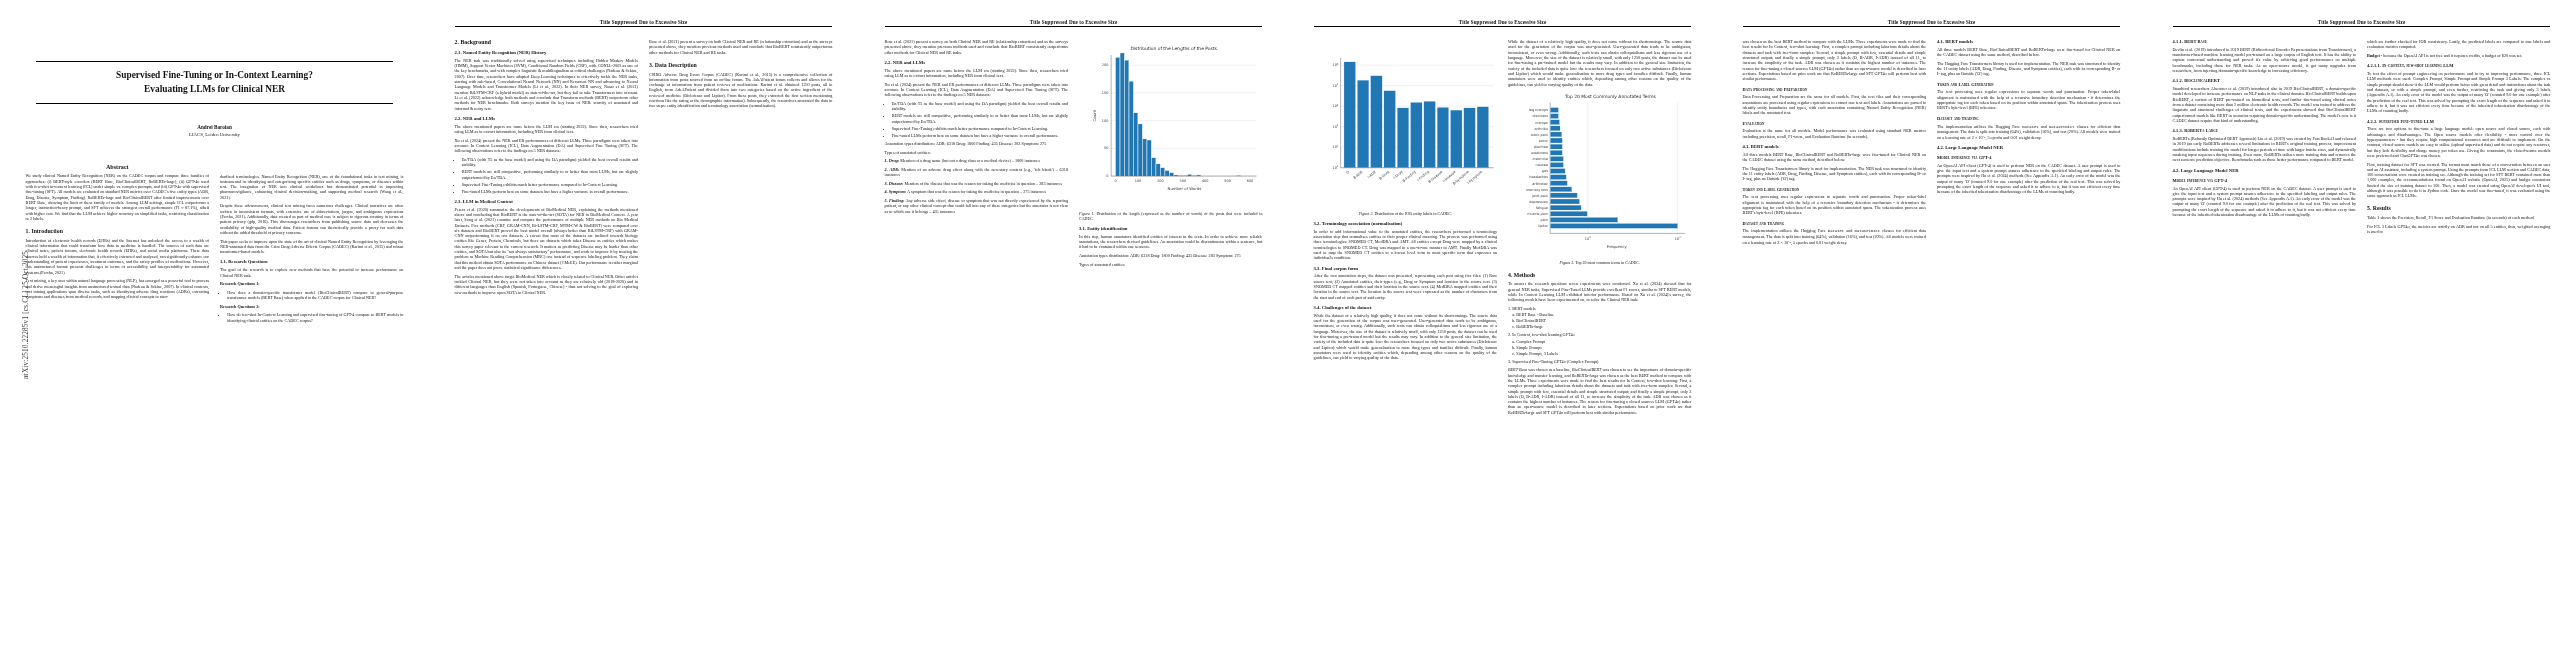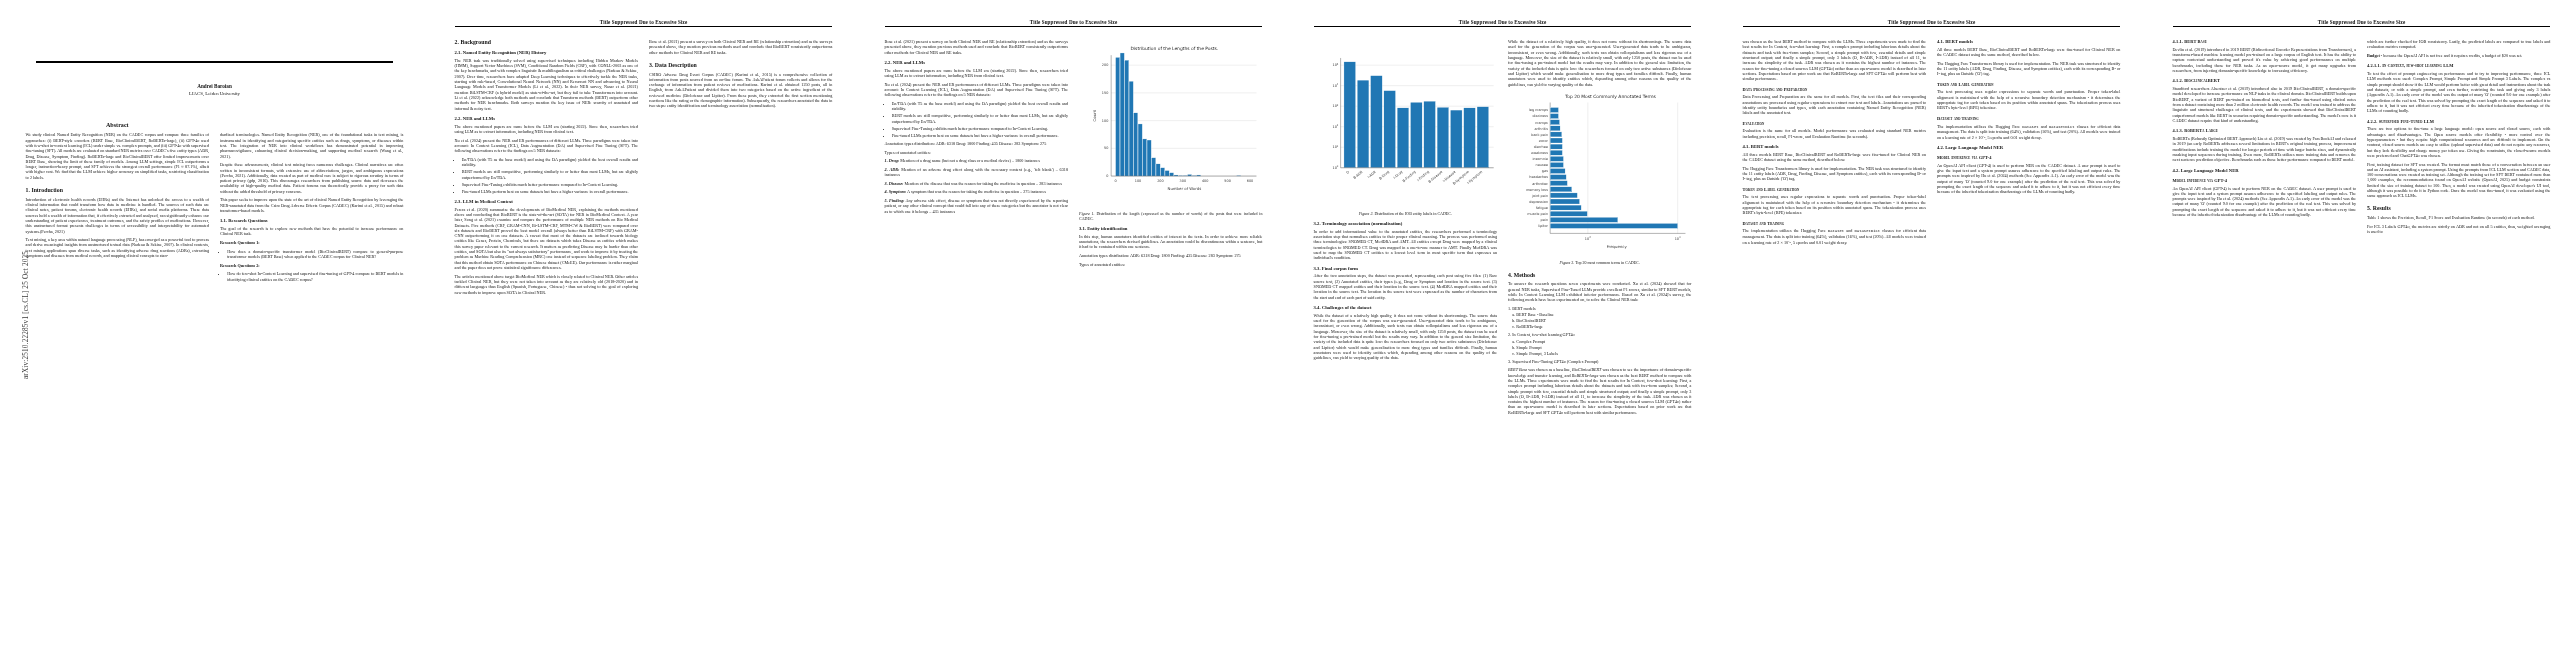--- a/index.html
+++ b/index.html
@@ -63,20 +63,24 @@
 </head>
 <body>
 
 <div class="sheet">
 
   <div class="page p1">
     <div class="arxiv">arXiv:2510.22285v1  [cs.CL]  25 Oct 2025</div>
 
     <div class="titlebox">
       <div class="bar"></div>
+      <div class="ttl">
+        <div>Supervised Fine-Tuning or In-Context Learning?</div>
+        <div>Evaluating LLMs for Clinical NER</div>
+      </div>
       <div class="bar"></div>
       <div class="authors">Andrei Baroian</div>
       <div class="affil">LIACS, Leiden University</div>
     </div>
 
     <div class="cols" style="margin-top:16.7px">
       <div class="col">
         <div class="abshd">Abstract</div>
         <p class="b">We study clinical Named Entity Recognition (NER) on the CADEC corpus and compare three families of approaches: (i) BERT-style encoders (BERT Base, BioClinicalBERT, RoBERTa-large), (ii) GPT-4o used with few-shot in-context learning (ICL) under simple vs. complex prompts, and (iii) GPT-4o with supervised fine-tuning (SFT). All models are evaluated on standard NER metrics over CADEC's five entity types (ADR, Drug, Disease, Symptom, Finding). RoBERTa-large and BioClinicalBERT offer limited improvements over BERT Base, showing the limit of these family of models. Among LLM settings, simple ICL outperforms a longer, instruction-heavy prompt, and SFT achieves the strongest overall performance (F1 ≈ 87.1%), albeit with higher cost. We find that the LLM achieve higher accuracy on simplified tasks, restricting classification to 2 labels.</p>
         <h2 class="sec">1. Introduction</h2>

